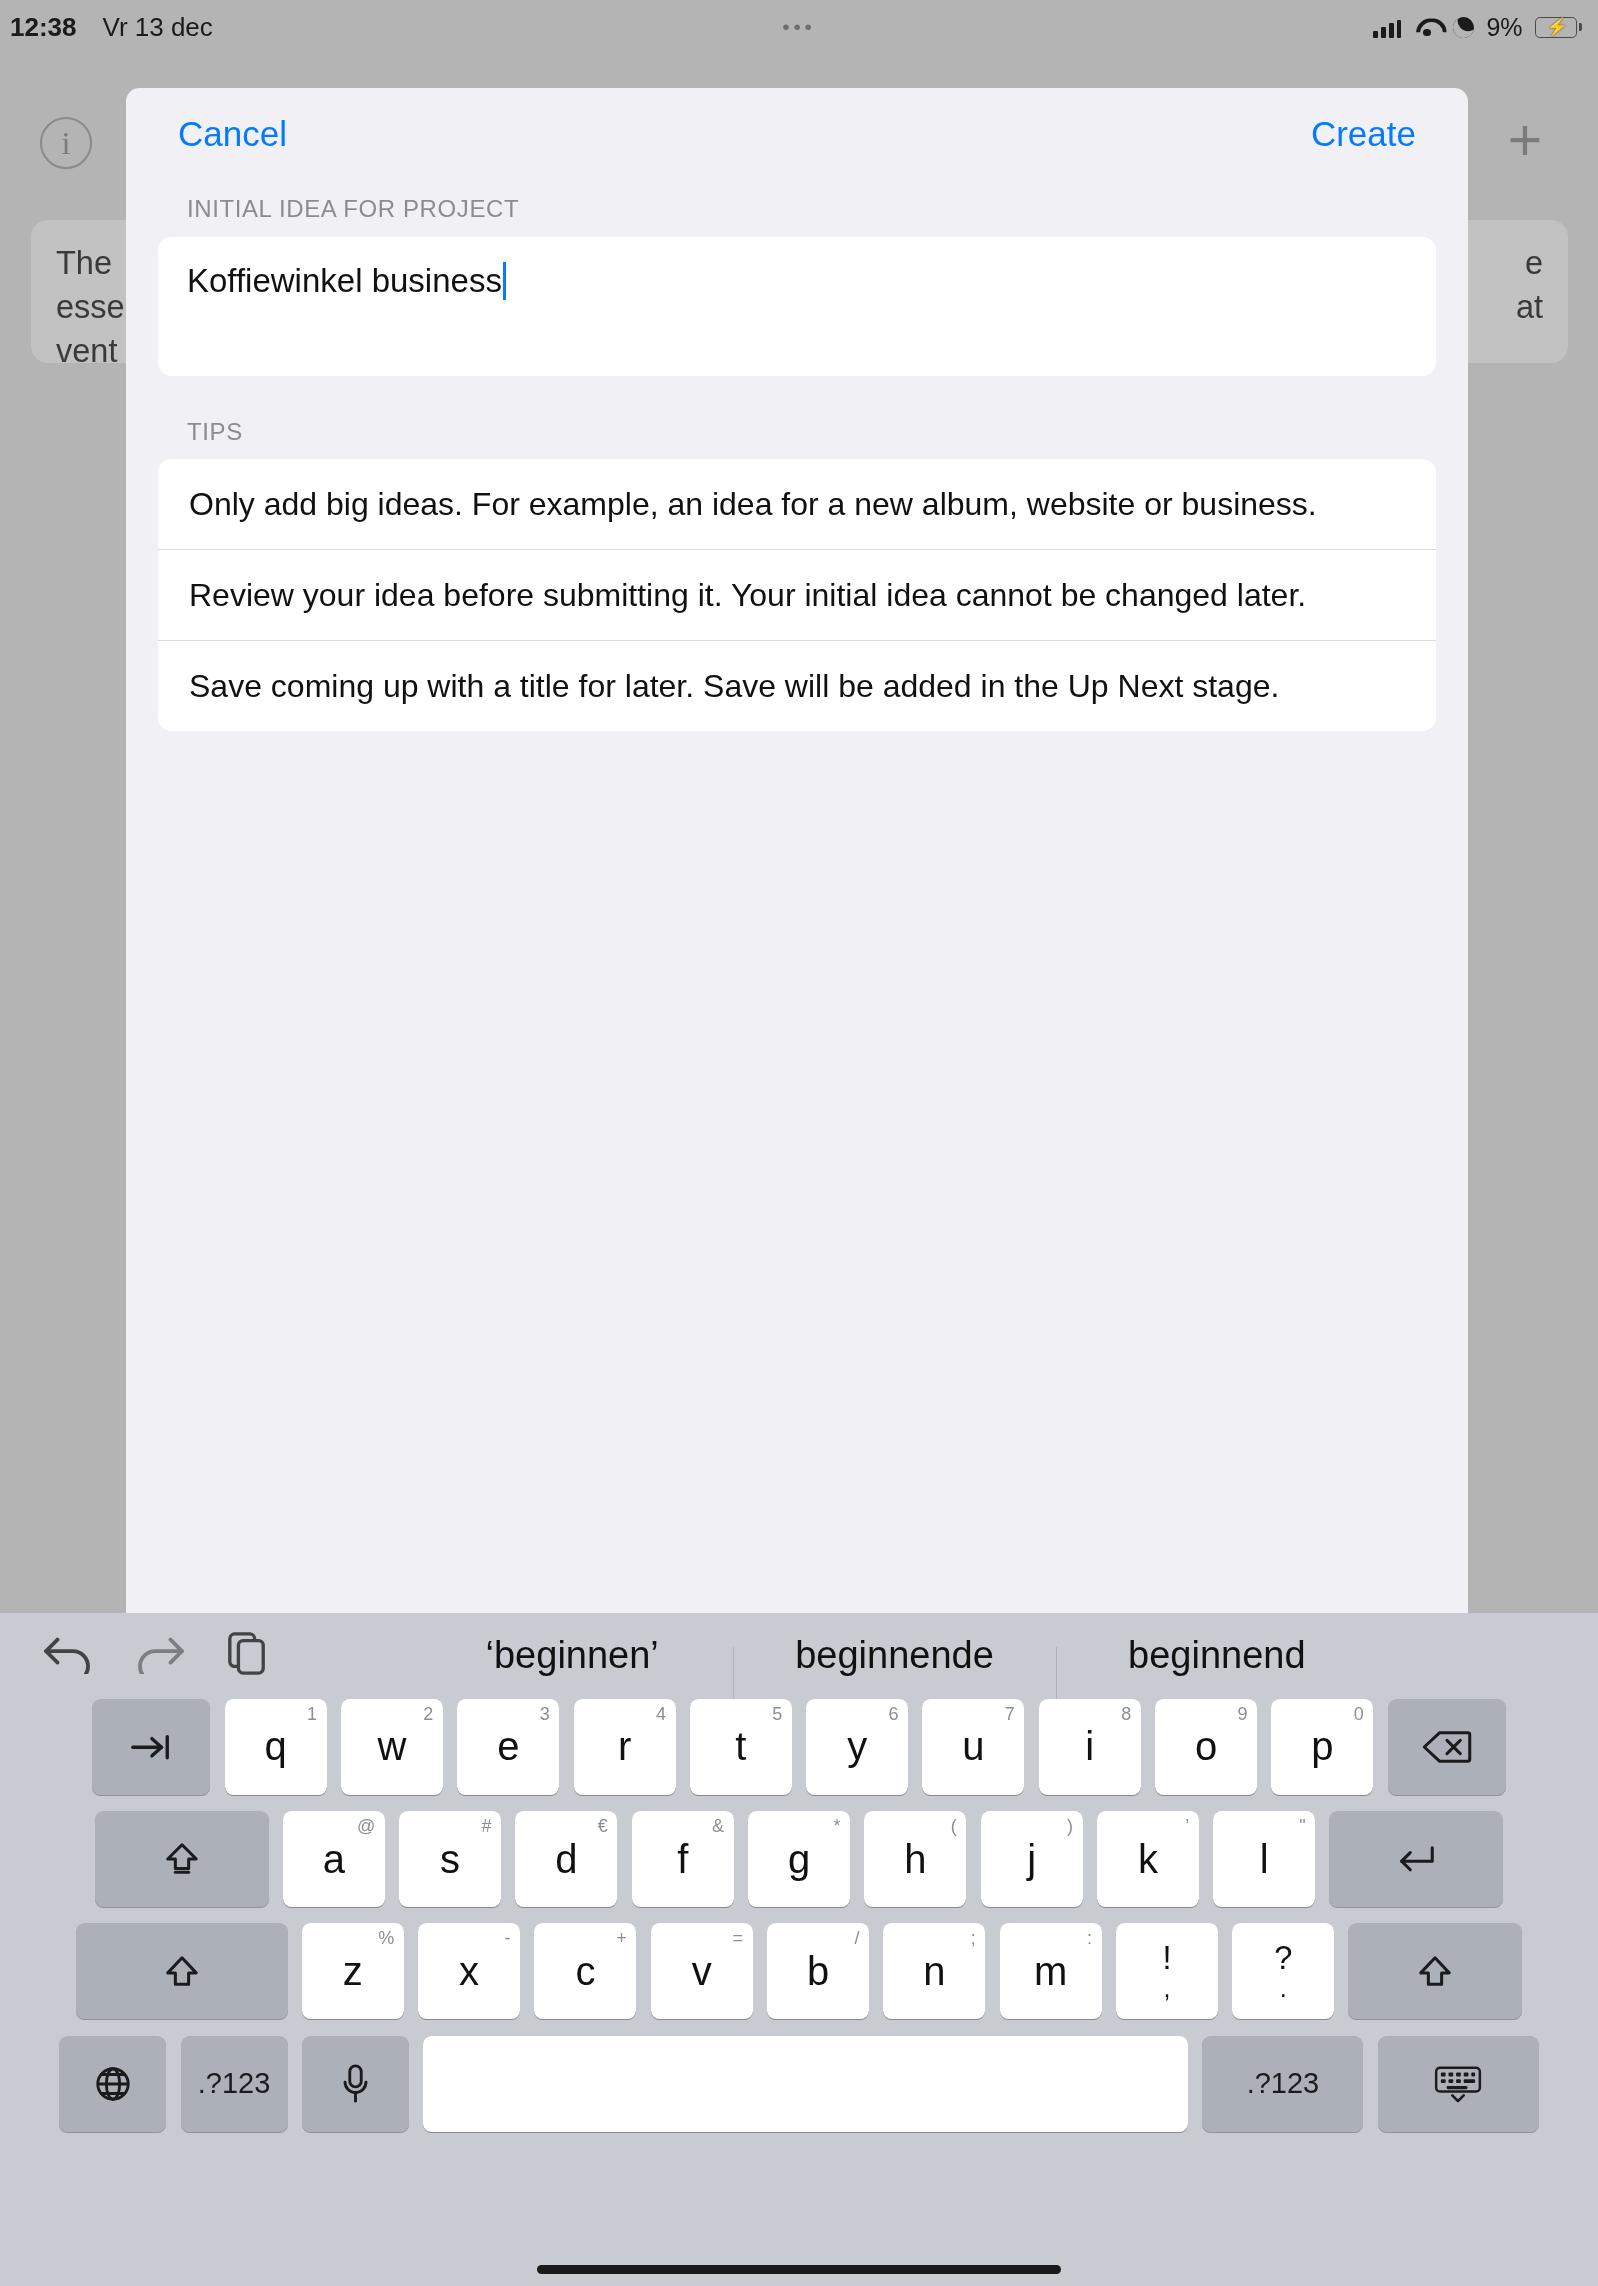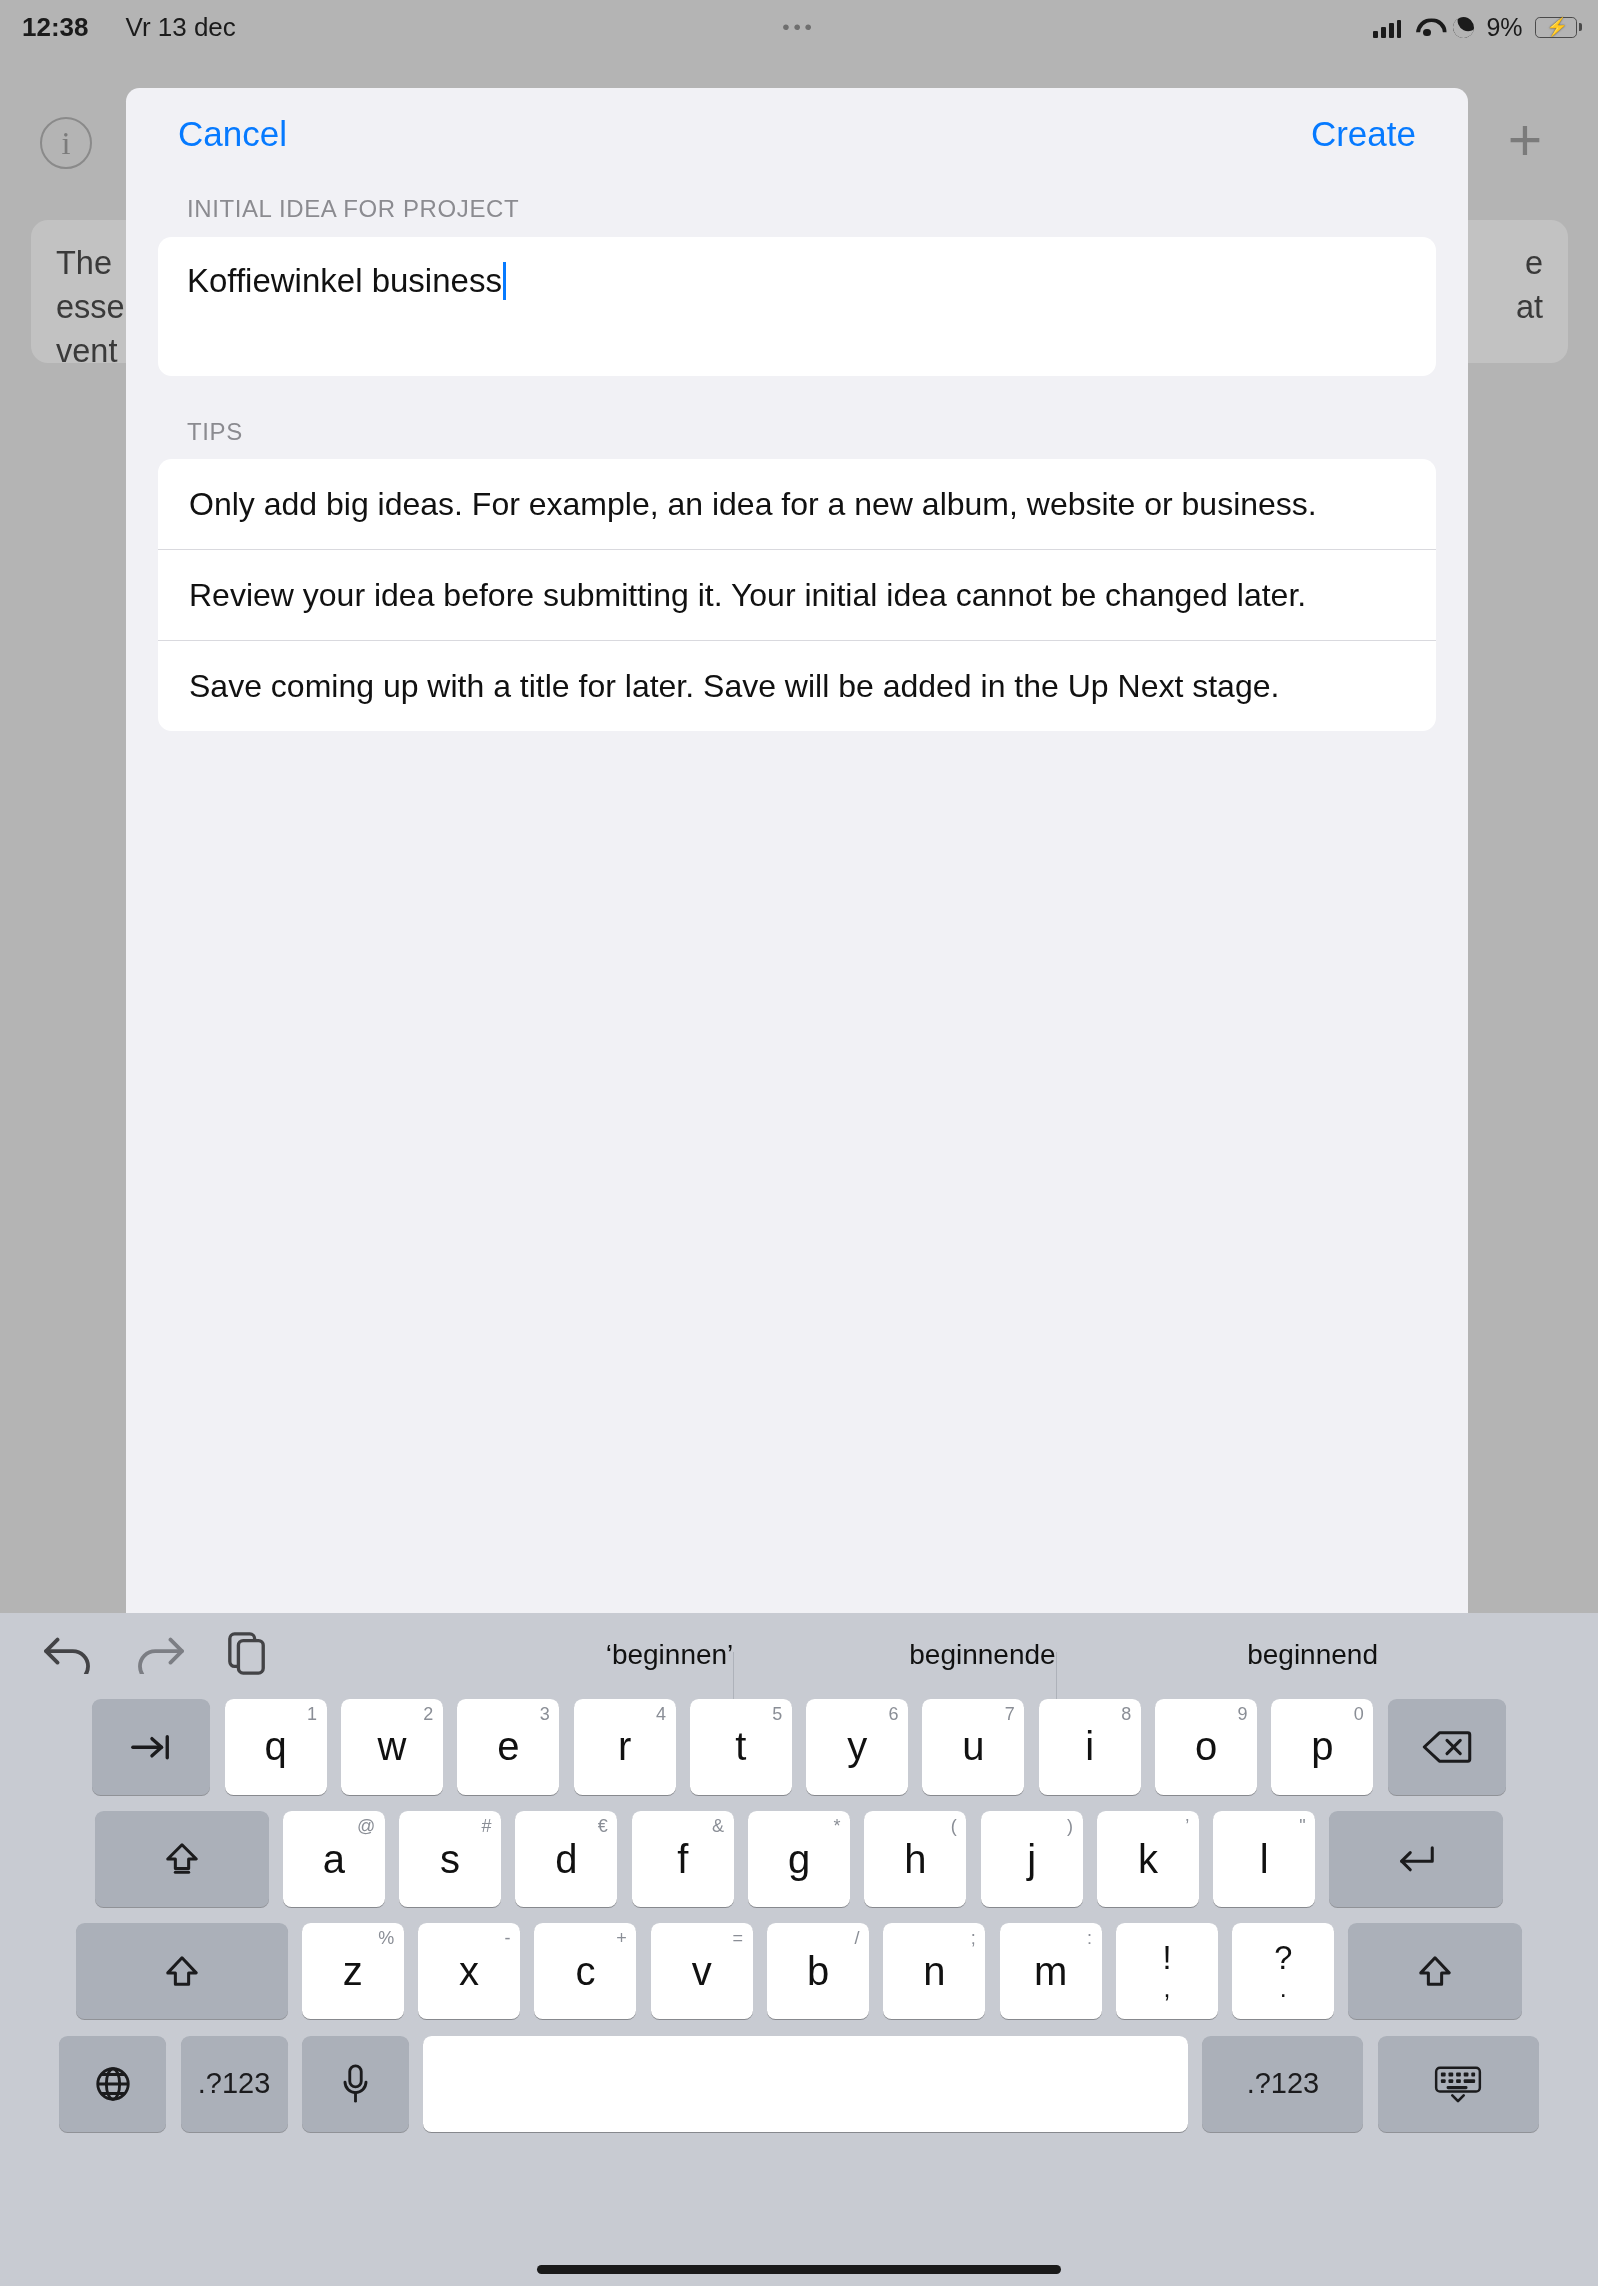--- a/index.html
+++ b/index.html
@@ -15,21 +15,21 @@
     background: #b4b4b4;
   }
 
   
   #statusbar {
     position: absolute; top: 0; left: 0; width: 1598px; height: 54px;
     display: flex; align-items: center;
     color: #1b1b1b;
     font-size: 26px;
   }
-  .sb-left { position: absolute; left: 22px; display: flex; align-items: baseline; gap: 37px; }
+  .sb-left { position: absolute; left: 10px; display: flex; align-items: baseline; gap: 26px; }
   .sb-time { font-weight: 600; }
   .sb-date { font-weight: 400; text-align: right; }
   .sb-center { position: absolute; left: 50%; transform: translateX(-50%); color: #6f6f6f; letter-spacing: 3.8px; font-size: 21px;}
   .sb-right { position: absolute; right: 21px; display: flex; align-items: center; gap: 12.4px; }
   .bars { display: flex; align-items: flex-end; gap: 2.9px; height: 21px; }
   .bars i { display: block; width: 4.8px; background: #1b1b1b; border-radius: 1px; }
   .bars i:nth-child(1){height:6.7px}.bars i:nth-child(2){height:10.5px}
   .bars i:nth-child(3){height:14.3px}.bars i:nth-child(4){height:18px}
   .wifi { width: 27px; height: 21px; position: relative; }
   .wifi:before{
@@ -126,21 +126,21 @@
   .kb-toolbar {
     height:84px; display:flex; align-items:center; position:relative;
   }
   .kb-tools { display:flex; align-items:center; gap:40px; padding-left:42px; }
   .tool-ico { color:#2c2c2e; opacity:.85; }
   .suggestions {
     position:absolute; left:411px; right:220px; top:0; height:84px;
     display:flex; align-items:center;
   }
   .sug {
-    flex:1; text-align:right; font-size:28px; color:#111; position:relative;
+    flex:1; text-align:center; font-size:38px; color:#111; position:relative;
   }
   .sug + .sug:before {
     content:""; position:absolute; left:0; top:13.4px; height:55px; width:1px; background:#aeb2ba;
   }
   .kb-rows { padding: 1.9px 7.6px 0 7.6px; }
   .kb-row { display:flex; justify-content:center; gap:14.3px; margin-bottom:16.3px; }
   .key {
     background:#fff; border-radius:8.6px; height:96px; width:102px;
     position:relative; display:flex; align-items:center; justify-content:center;
     font-size:40px; color:#111;

